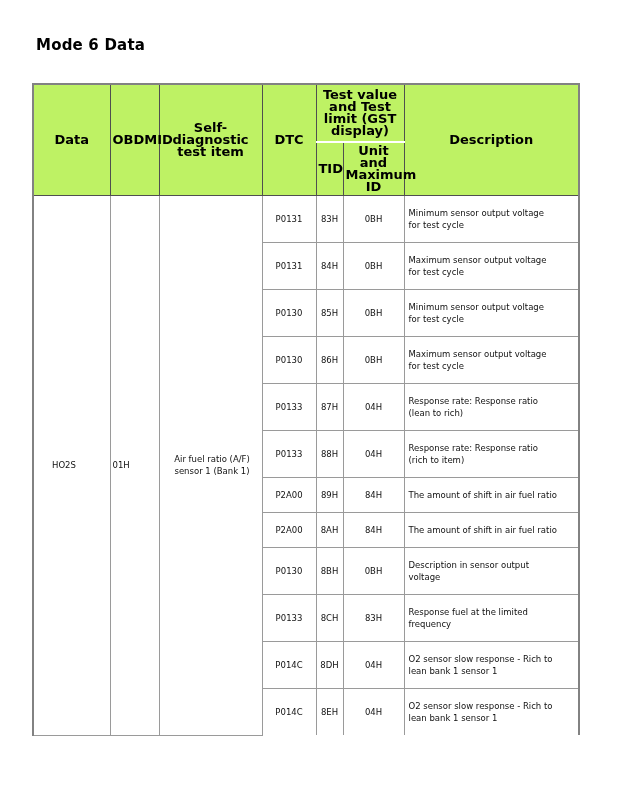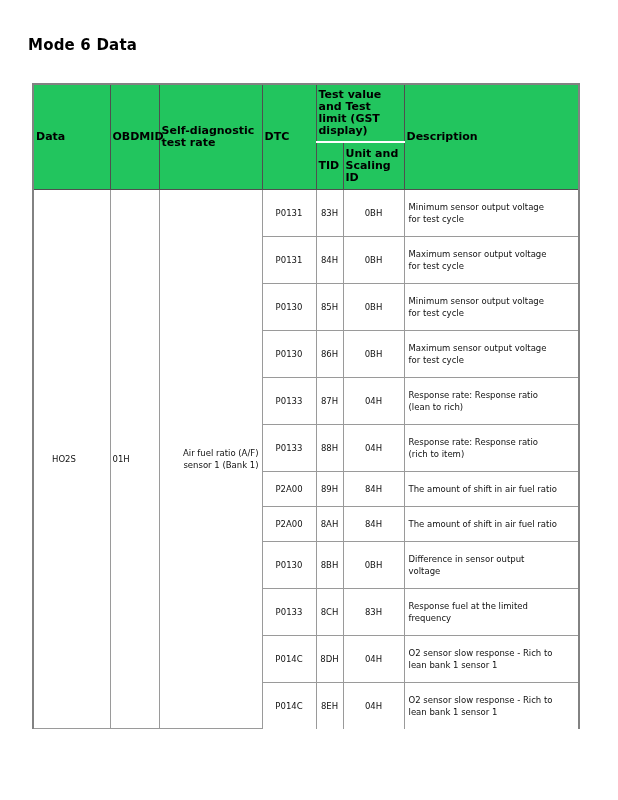--- a/index.html
+++ b/index.html
@@ -7,21 +7,21 @@
     position: relative;
     width: 618px;
     height: 800px;
     background: #ffffff;
     font-family: "DejaVu Sans", sans-serif;
     color: #111111;
     overflow: hidden;
   }
   .page-title {
     position: absolute;
-    left: 28px;
+    left: 36px;
     top: 36px;
     margin: 0;
     font-size: 15px;
     font-weight: bold;
     color: #000000;
     letter-spacing: 0.2px;
   }
   table.data-table {
     position: absolute;
     left: 32px;
@@ -29,47 +29,47 @@
     width: 546px;
     border-collapse: collapse;
     table-layout: fixed;
     border: 2px solid #828282;
     border-bottom: 0;
     font-size: 8.5px;
     line-height: 12px;
   }
   
   thead th {
-    background: #22c55e;
+    background: #bef264;
     border: 1px solid #4f4f4f;
     font-weight: bold;
-    font-size: 11px;
+    font-size: 13px;
     color: #000000;
-    text-align: left;
+    text-align: center;
     vertical-align: middle;
     padding: 2px 2px;
   }
   thead tr.head-top { height: 58px; }
   thead tr.head-sub { height: 47px; }
   thead th.group-header { border-bottom: 2px solid #ffffff; }
   
   tbody td {
     background: #ffffff;
     border: 1px solid #9a9a9a;
     vertical-align: middle;
     padding: 11px 2px;
     font-size: 8.5px;
     color: #111111;
   }
   tbody td.cell-dtc, tbody td.cell-tid, tbody td.cell-unit { text-align: center; }
   tbody td.cell-desc { text-align: left; padding-left: 4px; padding-right: 20px; }
   
   tbody td.cell-item { text-align: left; padding-left: 18px; }
   tbody td.cell-obdmid { text-align: left; }
-  tbody td.cell-selfdiag { text-align: right; padding-left: 6px; padding-right: 3px; }
+  tbody td.cell-selfdiag { text-align: center; padding-left: 6px; padding-right: 3px; }
   
   tbody tr.cut td { border-bottom: none; }
 </style>
 </head>
 <body>
 
 <div class="page">
 
   <h1 class="page-title">Mode 6 Data</h1>
 
@@ -80,28 +80,28 @@
       <col style="width:103px">
       <col style="width:54px">
       <col style="width:27px">
       <col style="width:61px">
       <col style="width:175px">
     </colgroup>
     <thead>
       <tr class="head-top">
         <th rowspan="2">Data</th>
         <th rowspan="2">OBDMID</th>
-        <th rowspan="2">Self-diagnostic test rate</th>
+        <th rowspan="2">Self-diagnostic test item</th>
         <th rowspan="2">DTC</th>
         <th colspan="2" class="group-header">Test value and Test limit (GST display)</th>
         <th rowspan="2">Description</th>
       </tr>
       <tr class="head-sub">
         <th>TID</th>
-        <th>Unit and Scaling ID</th>
+        <th>Unit and Maximum ID</th>
       </tr>
     </thead>
     <tbody id="table-body">
         <tr>
     <td rowspan="12" class="cell-item spanning">HO2S</td>
           <td rowspan="12" class="cell-obdmid spanning">01H</td>
           <td rowspan="12" class="cell-selfdiag spanning">Air fuel ratio (A/F) sensor 1 (Bank 1)</td>
           <td class="cell-dtc">P0131</td>
     <td class="cell-tid">83H</td>
     <td class="cell-unit">0BH</td>
@@ -146,21 +146,21 @@
         <tr>
     <td class="cell-dtc">P2A00</td>
     <td class="cell-tid">8AH</td>
     <td class="cell-unit">84H</td>
     <td class="cell-desc">The amount of shift in air fuel ratio</td>
   </tr>
         <tr>
     <td class="cell-dtc">P0130</td>
     <td class="cell-tid">8BH</td>
     <td class="cell-unit">0BH</td>
-    <td class="cell-desc">Difference in sensor output voltage</td>
+    <td class="cell-desc">Description in sensor output voltage</td>
   </tr>
         <tr>
     <td class="cell-dtc">P0133</td>
     <td class="cell-tid">8CH</td>
     <td class="cell-unit">83H</td>
     <td class="cell-desc">Response fuel at the limited frequency</td>
   </tr>
         <tr>
     <td class="cell-dtc">P014C</td>
     <td class="cell-tid">8DH</td>

